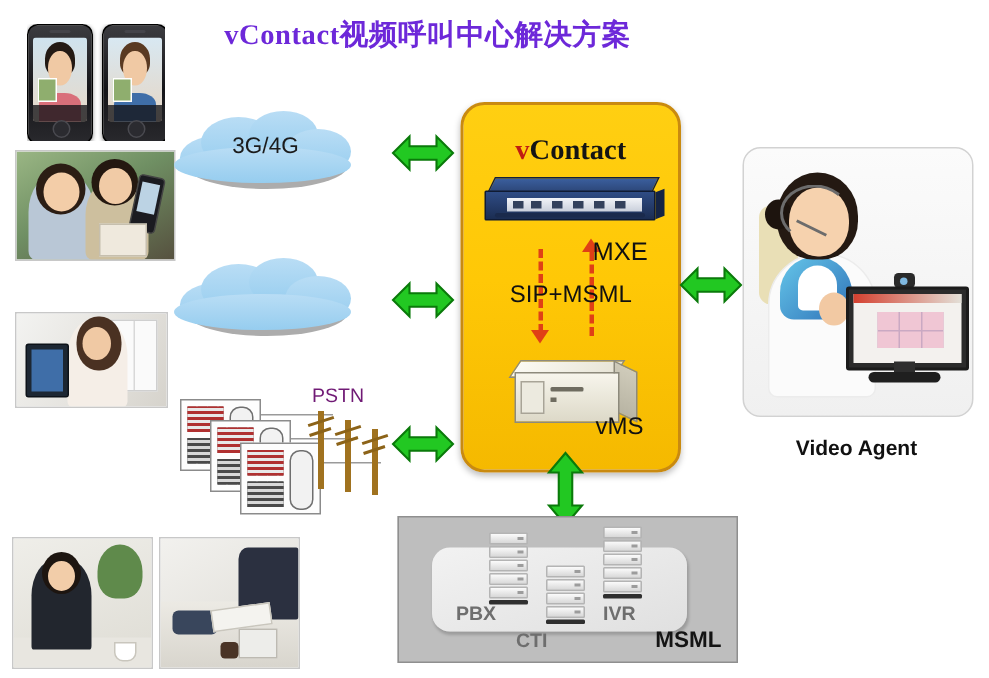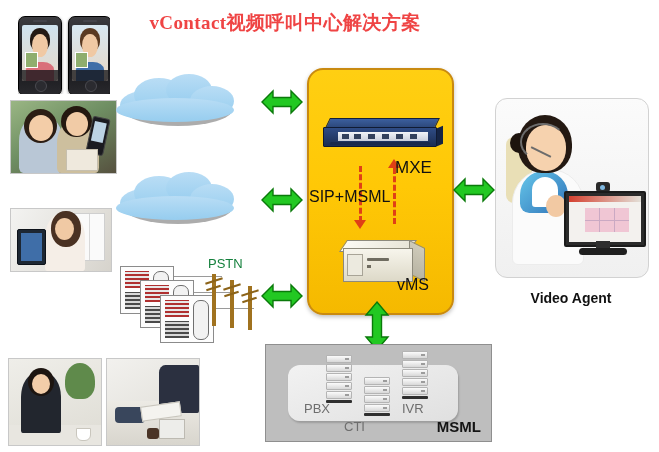--- a/index.html
+++ b/index.html
@@ -3,21 +3,21 @@
 <meta charset="utf-8">
 <style>
   html,body{margin:0;padding:0;background:#fff;}
   body{width:659px;height:452px;position:relative;overflow:hidden;
        font-family:"Liberation Sans",sans-serif;}
   .abs{position:absolute;}
 
   
   #title{left:0;top:10px;width:570px;text-align:center;
          font-family:"Liberation Serif",serif;font-weight:bold;
-         font-size:19px;color:#ef4444;letter-spacing:.4px;}
+         font-size:19px;color:#6d28d9;letter-spacing:.4px;}
 
   
   .photo{background:#fff;overflow:hidden;}
   .photo.framed{border:1px solid #c8c8c8;}
 
   
   #phones{left:18px;top:16px;width:92px;height:78px;}
   .phone{position:absolute;top:0;width:42px;height:78px;border-radius:7px;
          background:linear-gradient(180deg,#3c3c40 0%,#141418 55%,#29292d 100%);
          box-shadow:0 1px 3px rgba(0,0,0,.45);border:1px solid #000;}
@@ -140,21 +140,21 @@
   #tel1{left:8px;top:4px;} #tel2{left:28px;top:18px;} #tel3{left:48px;top:33px;}
   .pole{position:absolute;width:4px;background:#a0721f;}
   .pole:before{content:"";position:absolute;left:-7px;top:6px;width:18px;height:2px;
                background:#8c6318;transform:rotate(-18deg);}
   .pole:after{content:"";position:absolute;left:-6px;top:13px;width:15px;height:2px;
               background:#8c6318;transform:rotate(-18deg);}
   #pole1{left:100px;top:12px;height:52px;}
   #pole2{left:118px;top:18px;height:48px;}
   #pole3{left:136px;top:24px;height:44px;}
   .wire{position:absolute;height:1px;background:#9a9a9a;}
-  #pstnLbl{position:absolute;left:96px;top:-6px;font-size:13px;color:#15803d;}
+  #pstnLbl{position:absolute;left:96px;top:-6px;font-size:13px;color:#701a75;}
 
   
   #vbox{left:307px;top:68px;width:143px;height:243px;
         background:linear-gradient(180deg,#ffcf12 0%,#ffc806 48%,#f5b900 100%);
         border:2px solid #c98a10;border-radius:16px;
         box-shadow:0 2px 4px rgba(0,0,0,.25);}
   #vcontact{position:absolute;left:0;right:0;top:20px;text-align:center;
             font-family:"Liberation Serif",serif;font-weight:bold;font-size:19px;
             color:#141414;}
   #vcontact .v{color:#c01b12;}
@@ -172,21 +172,21 @@
   #mxe .panel i{position:absolute;top:2px;width:7px;height:5px;
                 background:#33415c;display:block;}
   #mxe .side{position:absolute;right:-4px;top:9px;width:6px;height:18px;
              background:#152444;transform:skewY(-22deg);}
   #mxe .feet{position:absolute;left:6px;bottom:1px;width:100px;height:3px;
              background:#1a2a4c;border-radius:2px;}
   
   .dashv{position:absolute;width:0;border-left:3px dashed #e04016;}
   .arrhead{position:absolute;width:0;height:0;}
   #lblMXE{position:absolute;left:86px;top:88px;font-size:17px;color:#111;}
-  #lblSIP{position:absolute;left:0;right:0;top:118px;text-align:left;
+  #lblSIP{position:absolute;left:0;right:0;top:118px;text-align:center;
           font-size:16px;color:#111;}
   
   #vms{position:absolute;left:26px;top:168px;width:92px;height:52px;}
   #vms .bd{position:absolute;left:8px;top:10px;width:68px;height:32px;
            background:linear-gradient(180deg,#f7f5ec 0%,#ddd9c8 100%);
            border:1px solid #8d8a7c;}
   #vms .tp{position:absolute;left:8px;top:2px;width:68px;height:10px;
            background:linear-gradient(90deg,#fbfaf3,#e7e4d6);
            transform:skewX(-34deg);border:1px solid #8d8a7c;}
   #vms .rt{position:absolute;left:74px;top:6px;width:14px;height:32px;
@@ -259,21 +259,21 @@
                background:linear-gradient(160deg,#f2f2f2 0%,#e0e0e0 100%);
                border-radius:12px;box-shadow:1px 2px 2px rgba(0,0,0,.18);}
   .rack{position:absolute;width:26px;}
   .rack .u{height:6px;margin-bottom:1px;
            background:linear-gradient(180deg,#fbfbfb 0%,#d8d8d8 100%);
            border:1px solid #b4b4b4;border-radius:1px;}
   .rack .u:after{content:"";position:absolute;right:3px;width:4px;height:2px;
                  background:#9c9c9c;display:block;margin-top:2px;}
   .rack .shadow{height:3px;background:#2f2f2f;border-radius:1px;}
   #rackPBX{left:60px;top:10px;} #rackCTI{left:98px;top:32px;} #rackIVR{left:136px;top:6px;}
-  .racklbl{position:absolute;font-size:13px;color:#6e6e6e;}
+  .racklbl{position:absolute;font-size:13px;color:#6e6e6e;font-weight:bold;}
   #lblPBX{left:38px;top:56px;} #lblCTI{left:78px;top:74px;} #lblIVR{left:136px;top:56px;}
   #lblIPCC{position:absolute;right:10px;bottom:6px;font-weight:bold;
            font-size:15px;color:#141414;}
 </style>
 </head>
 <body>
 
 <div class="abs" id="title">vContact视频呼叫中心解决方案</div>
 
 <div class="abs photo" id="phones">
@@ -351,20 +351,21 @@
 </div>
 
 <div class="cloud" id="cloud1">
   <div class="shadow" style="left:12px;top:22px;width:108px;height:32px"></div>
   <div class="shadow" style="left:26px;top:12px;width:56px;height:36px"></div>
   <div class="lb" style="left:8px;top:18px;width:56px;height:30px"></div>
   <div class="lb" style="left:22px;top:6px;width:50px;height:34px"></div>
   <div class="lb" style="left:54px;top:2px;width:46px;height:32px"></div>
   <div class="lb" style="left:78px;top:14px;width:44px;height:30px"></div>
   <div class="lb" style="left:4px;top:26px;width:118px;height:24px"></div>
+  <div class="lbl">3G/4G</div>
 </div>
 
 <div class="cloud" id="cloud2">
   <div class="shadow" style="left:12px;top:22px;width:108px;height:32px"></div>
   <div class="shadow" style="left:26px;top:12px;width:56px;height:36px"></div>
   <div class="lb" style="left:8px;top:18px;width:56px;height:30px"></div>
   <div class="lb" style="left:22px;top:6px;width:50px;height:34px"></div>
   <div class="lb" style="left:54px;top:2px;width:46px;height:32px"></div>
   <div class="lb" style="left:78px;top:14px;width:44px;height:30px"></div>
   <div class="lb" style="left:4px;top:26px;width:118px;height:24px"></div>
@@ -389,20 +390,21 @@
       <div class="keys2"></div>
       <div class="hs"></div>
   </div>
   <div class="pole" id="pole1"></div>
   <div class="pole" id="pole2"></div>
   <div class="pole" id="pole3"></div>
   <div id="pstnLbl">PSTN</div>
 </div>
 
 <div class="abs" id="vbox">
+  <div id="vcontact"><span class="v">v</span><span>Contact</span></div>
 
   <div id="mxe">
     <div class="top"></div>
     <div class="side"></div>
     <div class="front">
       <div class="panel">
         <i style="left:4px"></i>
           <i style="left:16px"></i>
           <i style="left:30px"></i>
         <i style="left:44px"></i>

